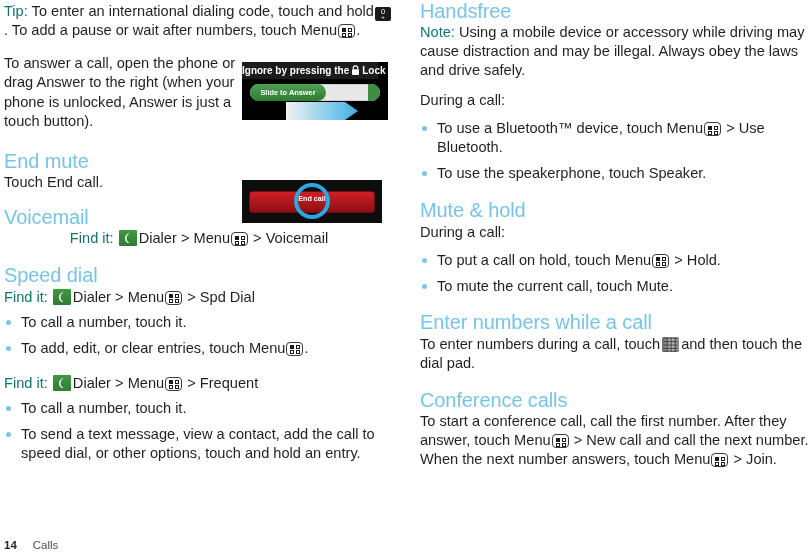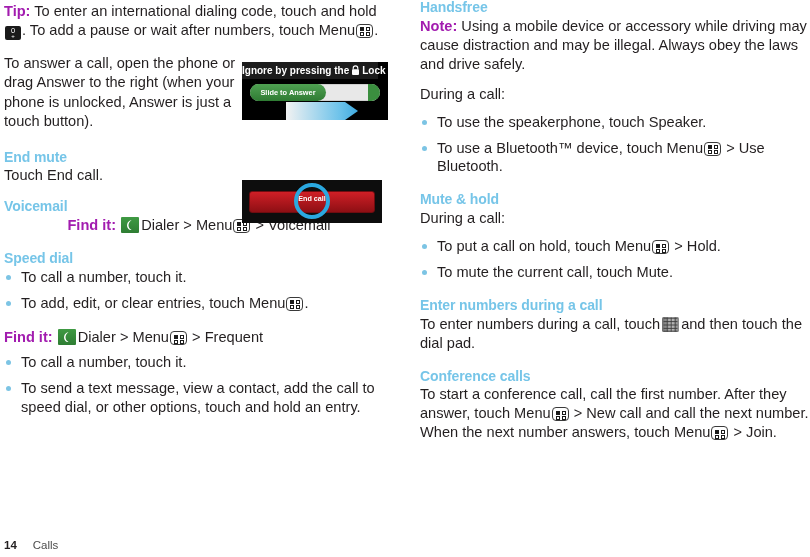--- a/index.html
+++ b/index.html
@@ -22,36 +22,36 @@
   }
   .col {
     position: absolute;
     top: 0;
   }
   .col-left  { left: 4px;  width: 390px; }
   .col-right { left: 420px; width: 390px; }
 
   h2.section {
     color: #76c5e8;
-    font-weight: bold;
-    font-size: 14px;
+    font-weight: normal;
+    font-size: 20px;
     margin: 0 0 1px 0;
     line-height: 1.12;
     letter-spacing: -0.1px;
   }
   p.body {
     font-size: 14.6px;
     line-height: 1.30;
     margin: 0 0 11px 0;
     color: #231f20;
   }
   p.tight { margin-bottom: 6px; }
   .lbl-blue {
-    color: #a21caf;
-    font-weight: bold;
+    color: #0f766e;
+    font-weight: normal;
   }
   b, .bold { font-weight: normal; }
 
   ul.bullets {
     list-style: none;
     margin: 0 0 10px 0;
     padding: 0;
   }
   ul.bullets li {
     position: relative;
@@ -293,20 +293,30 @@
       <span class="ico ico-dialer"><svg width="14" height="14" viewBox="0 0 14 14">
             <path d="M8.6 2.2c-2.1 1.1-3.1 3.3-3.1 5.1 0 1.8 1 3.8 3.1 4.6-1.2.2-2.6-.3-3.5-1.5C4.1 9.1 3.8 7.4 4.2 5.9 4.7 4 6.4 2.3 8.6 2.2z" fill="#ffffff"></path>
           </svg></span><b>Dialer</b>
       <span>&gt;</span>
       <span>Menu</span><span class="ico ico-menu"><i class="s1"></i><i class="s2"></i><i class="s3"></i><i class="s4"></i></span>
       <span>&gt;</span>
       <b>Voicemail</b>
     </p>
 
     <h2 class="section">Speed dial</h2>
+    <p class="body tight">
+      <span class="lbl-blue">Find it:</span>
+      <span class="ico ico-dialer"><svg width="14" height="14" viewBox="0 0 14 14">
+            <path d="M8.6 2.2c-2.1 1.1-3.1 3.3-3.1 5.1 0 1.8 1 3.8 3.1 4.6-1.2.2-2.6-.3-3.5-1.5C4.1 9.1 3.8 7.4 4.2 5.9 4.7 4 6.4 2.3 8.6 2.2z" fill="#ffffff"></path>
+          </svg></span><b>Dialer</b>
+      <span>&gt;</span>
+      <span>Menu</span><span class="ico ico-menu"><i class="s1"></i><i class="s2"></i><i class="s3"></i><i class="s4"></i></span>
+      <span>&gt;</span>
+      <b>Spd Dial</b>
+    </p>
     <ul class="bullets" style="margin-bottom:16px;">
       <li>
         <span>To call a number, touch it.</span>
       </li>
       <li>
         <span>To add, edit, or clear entries, touch Menu</span><span class="ico ico-menu"><i class="s1"></i><i class="s2"></i><i class="s3"></i><i class="s4"></i></span><span>.</span>
       </li>
     </ul>
 
     <p class="body tight">
@@ -351,43 +361,43 @@
   <div class="col col-right">
 
     <h2 class="section" style="margin-top:0px;">Handsfree</h2>
     <p class="body">
       <span class="lbl-blue">Note:</span>
       <span>Using a mobile device or accessory while driving may cause distraction and may be illegal. Always obey the laws and drive safely.</span>
     </p>
     <p class="body" style="margin-bottom:9px;">During a call:</p>
     <ul class="bullets" style="margin-bottom:10px;">
       <li>
-        <span>To use the speakerphone, touch </span><b>Speaker</b><span>.</span>
-      </li>
-      <li>
         <span>To use a Bluetooth™ device, touch Menu</span><span class="ico ico-menu"><i class="s1"></i><i class="s2"></i><i class="s3"></i><i class="s4"></i></span>
         <span>&gt;</span>
         <b>Use Bluetooth</b><span>.</span>
       </li>
+      <li>
+        <span>To use the speakerphone, touch </span><b>Speaker</b><span>.</span>
+      </li>
     </ul>
 
     <h2 class="section" style="margin-top:16px;">Mute &amp; hold</h2>
     <p class="body" style="margin-bottom:9px;">During a call:</p>
     <ul class="bullets" style="margin-bottom:10px;">
       <li>
         <span>To put a call on hold, touch Menu</span><span class="ico ico-menu"><i class="s1"></i><i class="s2"></i><i class="s3"></i><i class="s4"></i></span>
         <span>&gt;</span>
         <b>Hold</b><span>.</span>
       </li>
       <li>
         <span>To mute the current call, touch </span><b>Mute</b><span>.</span>
       </li>
     </ul>
 
-    <h2 class="section" style="margin-top:16px;">Enter numbers during a call</h2>
+    <h2 class="section" style="margin-top:16px;">Enter numbers while a call</h2>
     <p class="body" style="margin-bottom:14px;">
       <span>To enter numbers during a call, touch</span><span class="ico ico-dialpad"><svg width="17" height="15" viewBox="0 0 17 15">
             <g stroke="#3c3c3c" stroke-width="0.9">
               <path d="M1.5 1.2h14M1.5 4.6h14M1.5 8h14M1.5 11.4h14M1.5 14.2h14"></path>
               <path d="M5.2 0.5v14.2M9.2 0.5v14.2M13.2 0.5v14.2"></path>
             </g>
           </svg></span><span>and then touch the dial pad.</span>
     </p>
 
     <h2 class="section" style="margin-top:16px;">Conference calls</h2>

